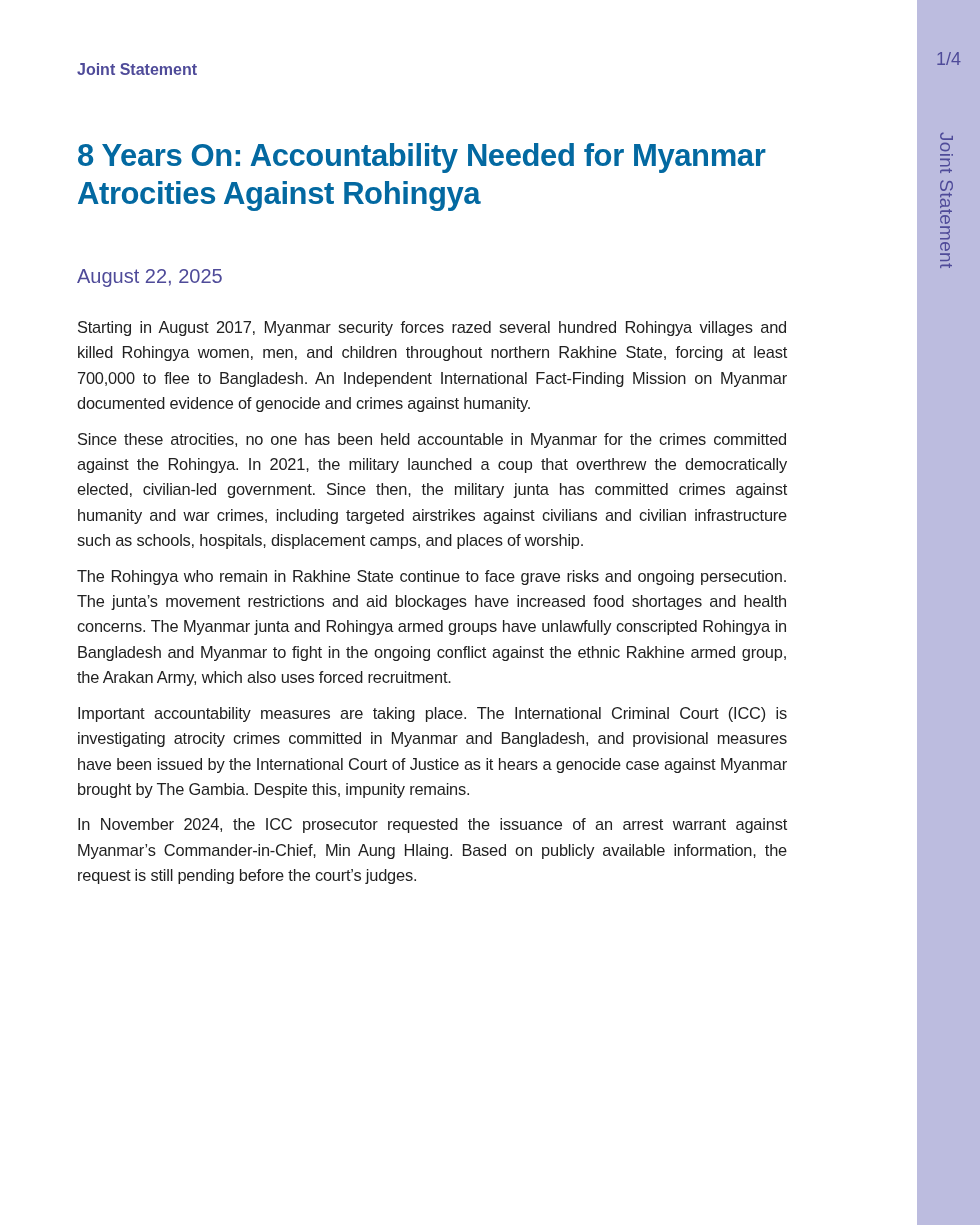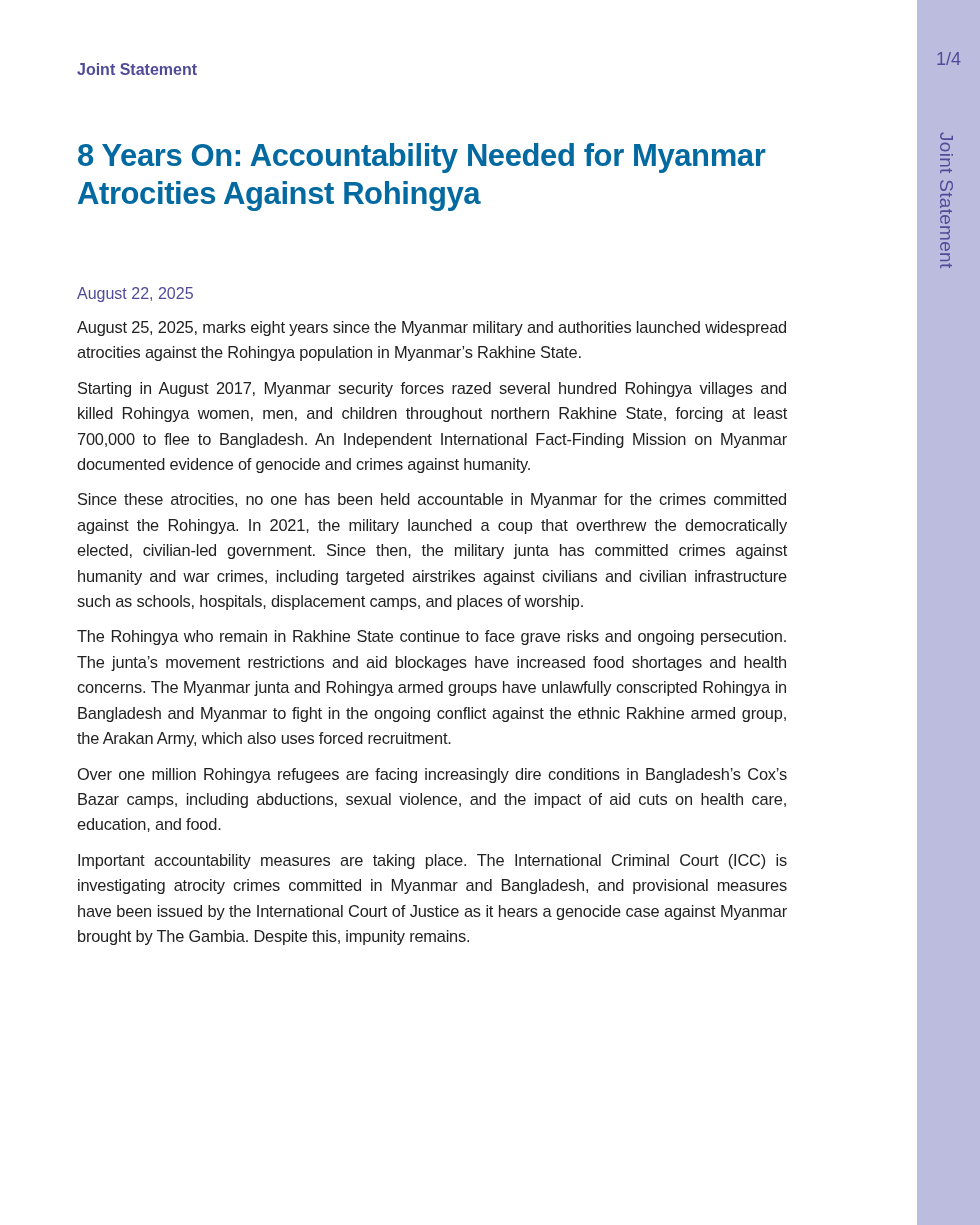--- a/index.html
+++ b/index.html
@@ -21,43 +21,42 @@
   }
   .content { position: absolute; left: 77px; top: 0; width: 710px; }
   .kicker {
     position: absolute; top: 61px; left: 0; color: #4f4b99; font-size: 16px; font-weight: bold;
   }
   .title {
     position: absolute; top: 137px; left: 0; width: 720px; margin: 0;
     color: #0369a1; font-size: 31px; font-weight: bold; line-height: 38px; letter-spacing: -0.4px;
   }
   .date {
-    position: absolute; top: 265px; left: 0; color: #4f4b99; font-size: 16px; font-weight: 500; margin-top: 20px;
+    position: absolute; top: 265px; left: 0; color: #4f4b99; font-size: 20px; font-weight: 500;
   }
   .body {
     position: absolute; top: 315px; left: 0; width: 710px;
   }
   .body p {
     margin: 0 0 10px 0; color: #222222; font-size: 16.4px; line-height: 25.4px; text-align: justify;
     letter-spacing: -0.2px;
   }
 </style>
 </head>
 <body>
 
 <div class="content">
   <div class="kicker">Joint Statement</div>
   <h1 class="title">8 Years On: Accountability Needed for Myanmar Atrocities Against Rohingya</h1>
   <div class="date">August 22, 2025</div>
   <div class="body">
-    <p>August 25, 2025, marks eight years since the Myanmar military and authorities launched widespread atrocities against the Rohingya population in Myanmar’s  Rakhine State.</p>
     <p>Starting in August 2017, Myanmar security forces razed several hundred Rohingya villages and killed Rohingya women, men, and children throughout northern Rakhine State, forcing at least 700,000 to flee to Bangladesh. An Independent International Fact-Finding Mission on Myanmar documented evidence of genocide and crimes against humanity.</p>
     <p>Since these atrocities, no one has been held accountable in Myanmar for the crimes committed against the Rohingya. In 2021, the military launched a coup that overthrew the democratically elected, civilian-led government. Since then, the military junta has committed crimes against humanity and war crimes, including targeted airstrikes against civilians and civilian infrastructure such as schools, hospitals, displacement camps, and places of worship.</p>
     <p>The Rohingya who remain in Rakhine State continue to face grave risks and ongoing persecution. The junta’s movement restrictions and aid blockages have increased food shortages and health concerns. The Myanmar junta and Rohingya armed groups have unlawfully conscripted Rohingya in Bangladesh and Myanmar to fight in the ongoing conflict against the ethnic Rakhine armed group, the Arakan Army, which also uses forced recruitment.</p>
-    <p>Over one million Rohingya refugees are facing increasingly dire conditions in Bangladesh’s Cox’s Bazar camps, including abductions, sexual violence, and the impact of aid cuts on health care, education, and food.</p>
     <p>Important accountability measures are taking place. The International Criminal Court (ICC) is investigating atrocity crimes committed in Myanmar and Bangladesh, and provisional measures have been issued by the International Court of Justice as it hears a genocide case against Myanmar brought by The Gambia. Despite this, impunity remains.</p>
+    <p>In November 2024, the ICC prosecutor requested the issuance of an arrest warrant against Myanmar’s Commander-in-Chief, Min Aung Hlaing. Based on publicly available information, the request is still pending before the court’s judges.</p>
   </div>
 </div>
 
 <div class="sidebar">
   <div class="page-num">1/4</div>
   <div class="side-label">Joint Statement</div>
 </div>
 
 </body></html>

